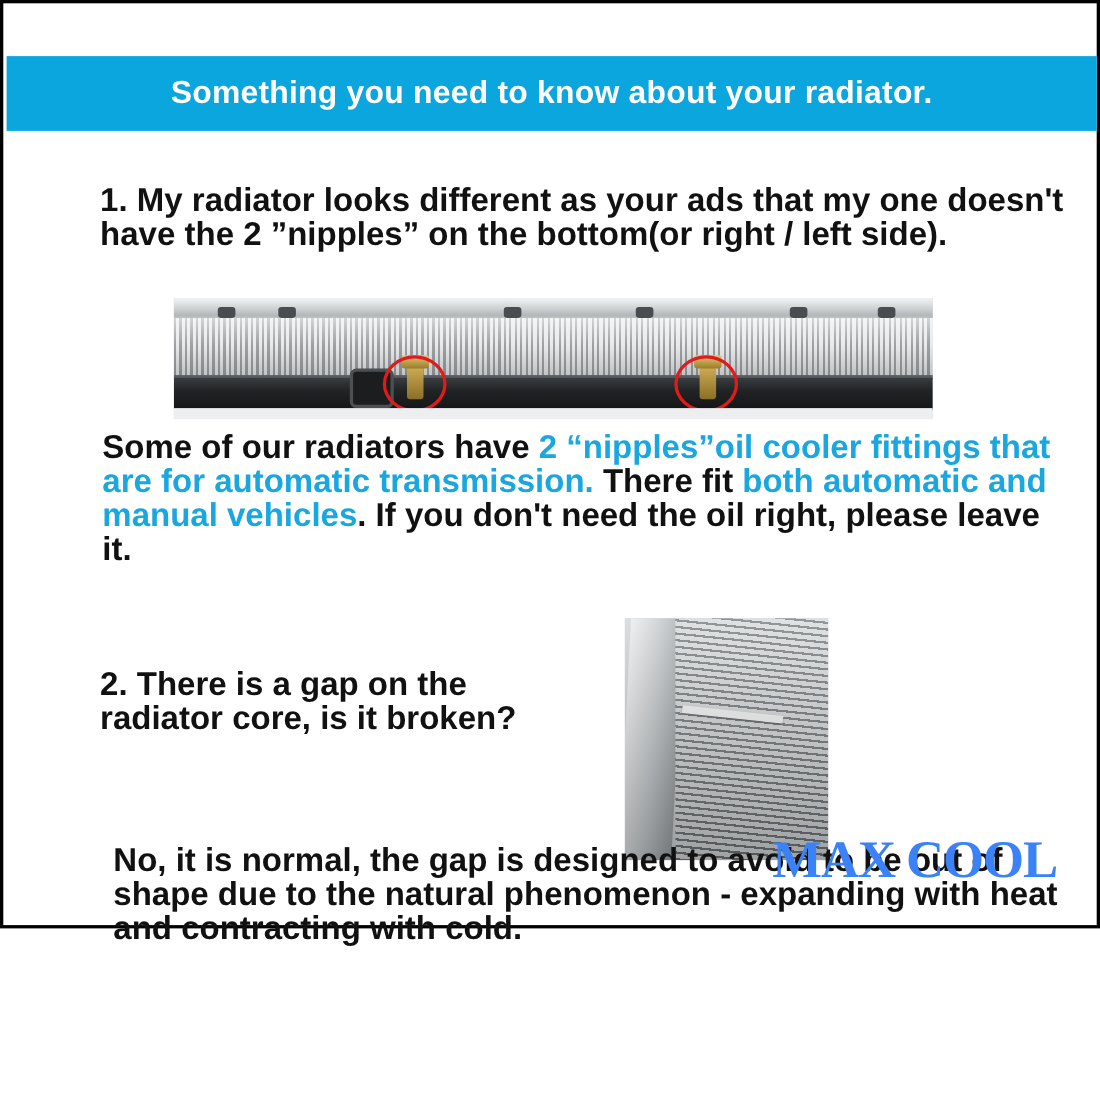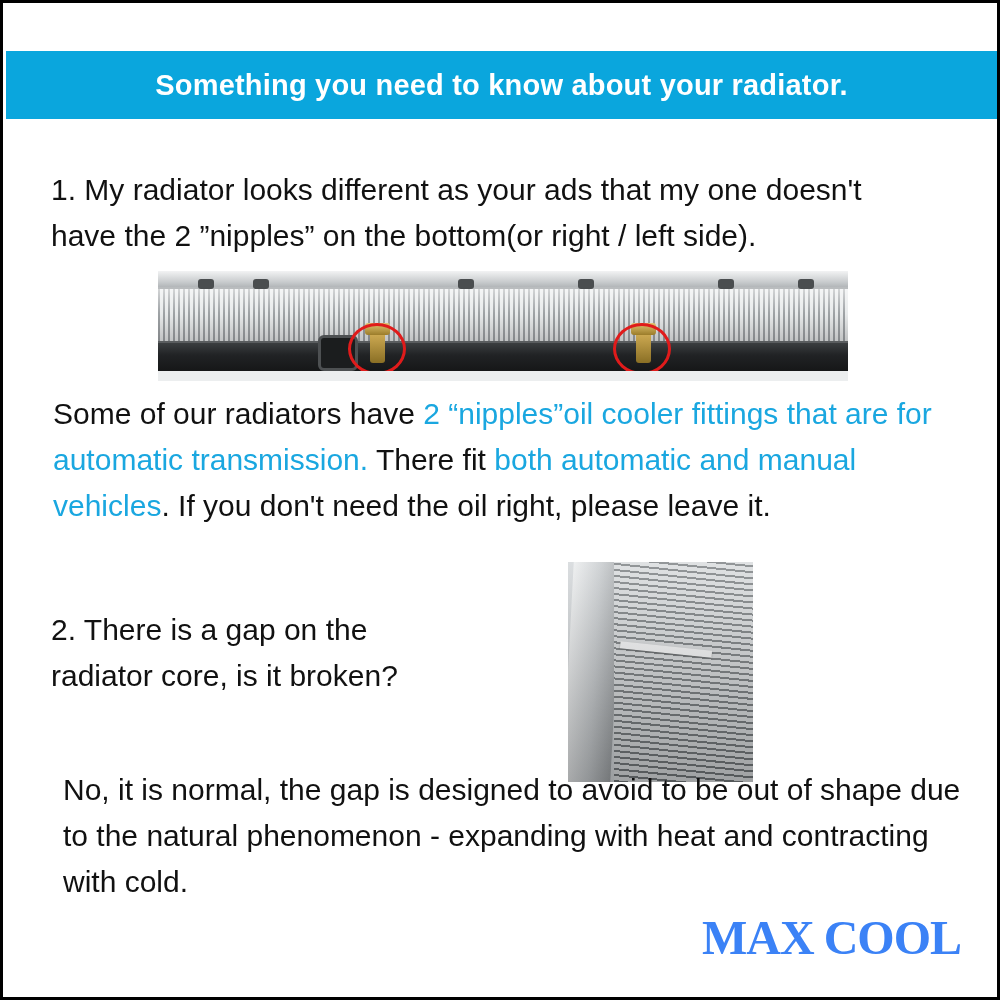--- a/index.html
+++ b/index.html
@@ -9,21 +9,21 @@
   body {
     width: 1000px;
     height: 1000px;
     background: #ffffff;
     font-family: "Liberation Sans", sans-serif;
     overflow: hidden;
   }
   .page {
     position: relative;
     width: 1000px;
-    height: 1000px;
+    height: 844px;
     box-sizing: border-box;
     border: 3px solid #000000;
     background: #ffffff;
   }
   
   .header-band {
     position: absolute;
     left: 3px;
     top: 48px;
     width: 991px;
@@ -46,22 +46,23 @@
     position: absolute;
     left: 0;
     top: 116px;
     width: 994px;
     height: 881px;
   }
   .para {
     position: absolute;
     color: #111111;
     font-size: 30px;
-    line-height: 46px;
-    font-weight: normal;
+    line-height: 31px;
+    font-weight: bold;
+    margin-left: 40px;
   }
   .q1 {
     left: 48px;
     top: 48px;
     width: 880px;
   }
   .p-some {
     left: 50px;
     top: 272px;
     width: 880px;

